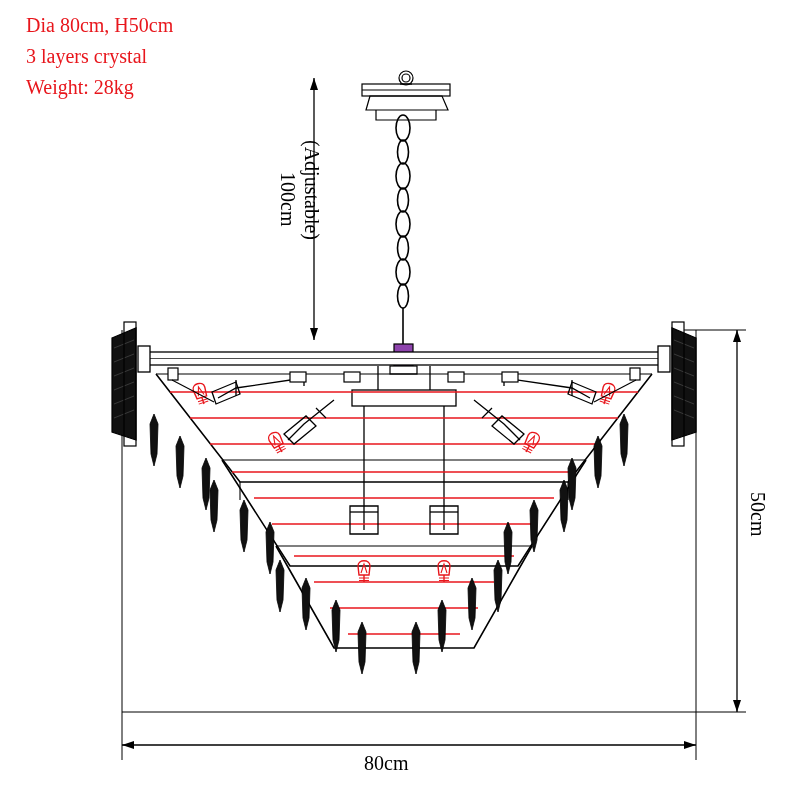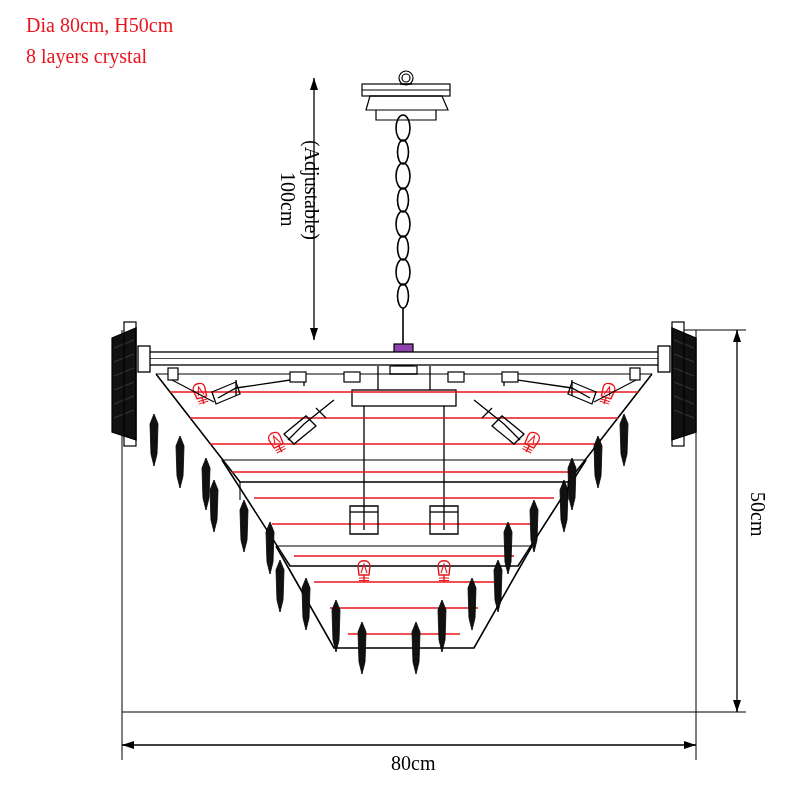--- a/index.html
+++ b/index.html
@@ -53,32 +53,32 @@
   }
   #label-fixture-height {
     left: 742px;
     top: 492px;
     writing-mode: vertical-rl;
     text-orientation: mixed;
   }
   #label-diameter {
     left: 360px;
     top: 752px;
-    margin-left: 27px;
   }
   svg { display: block; }
 </style>
 </head>
 <body>
 
 <div id="diagram-root">
 
   <div class="spec-list">
     <span class="spec-line">Dia 80cm, H50cm</span>
-    <span class="spec-line">8 layers crystal</span>
+    <span class="spec-line">3 layers crystal</span>
+    <span class="spec-line">Weight: 28kg</span>
   </div>
 
   <div class="dim-label" id="label-adjustable">(Adjustable)</div>
   <div class="dim-label" id="label-drop-height">100cm</div>
   <div class="dim-label" id="label-fixture-height">50cm</div>
   <div class="dim-label" id="label-diameter">80cm</div>
 
   <svg width="800" height="800" viewBox="0 0 800 800">
     <defs>
       <g id="crystal-drop">

